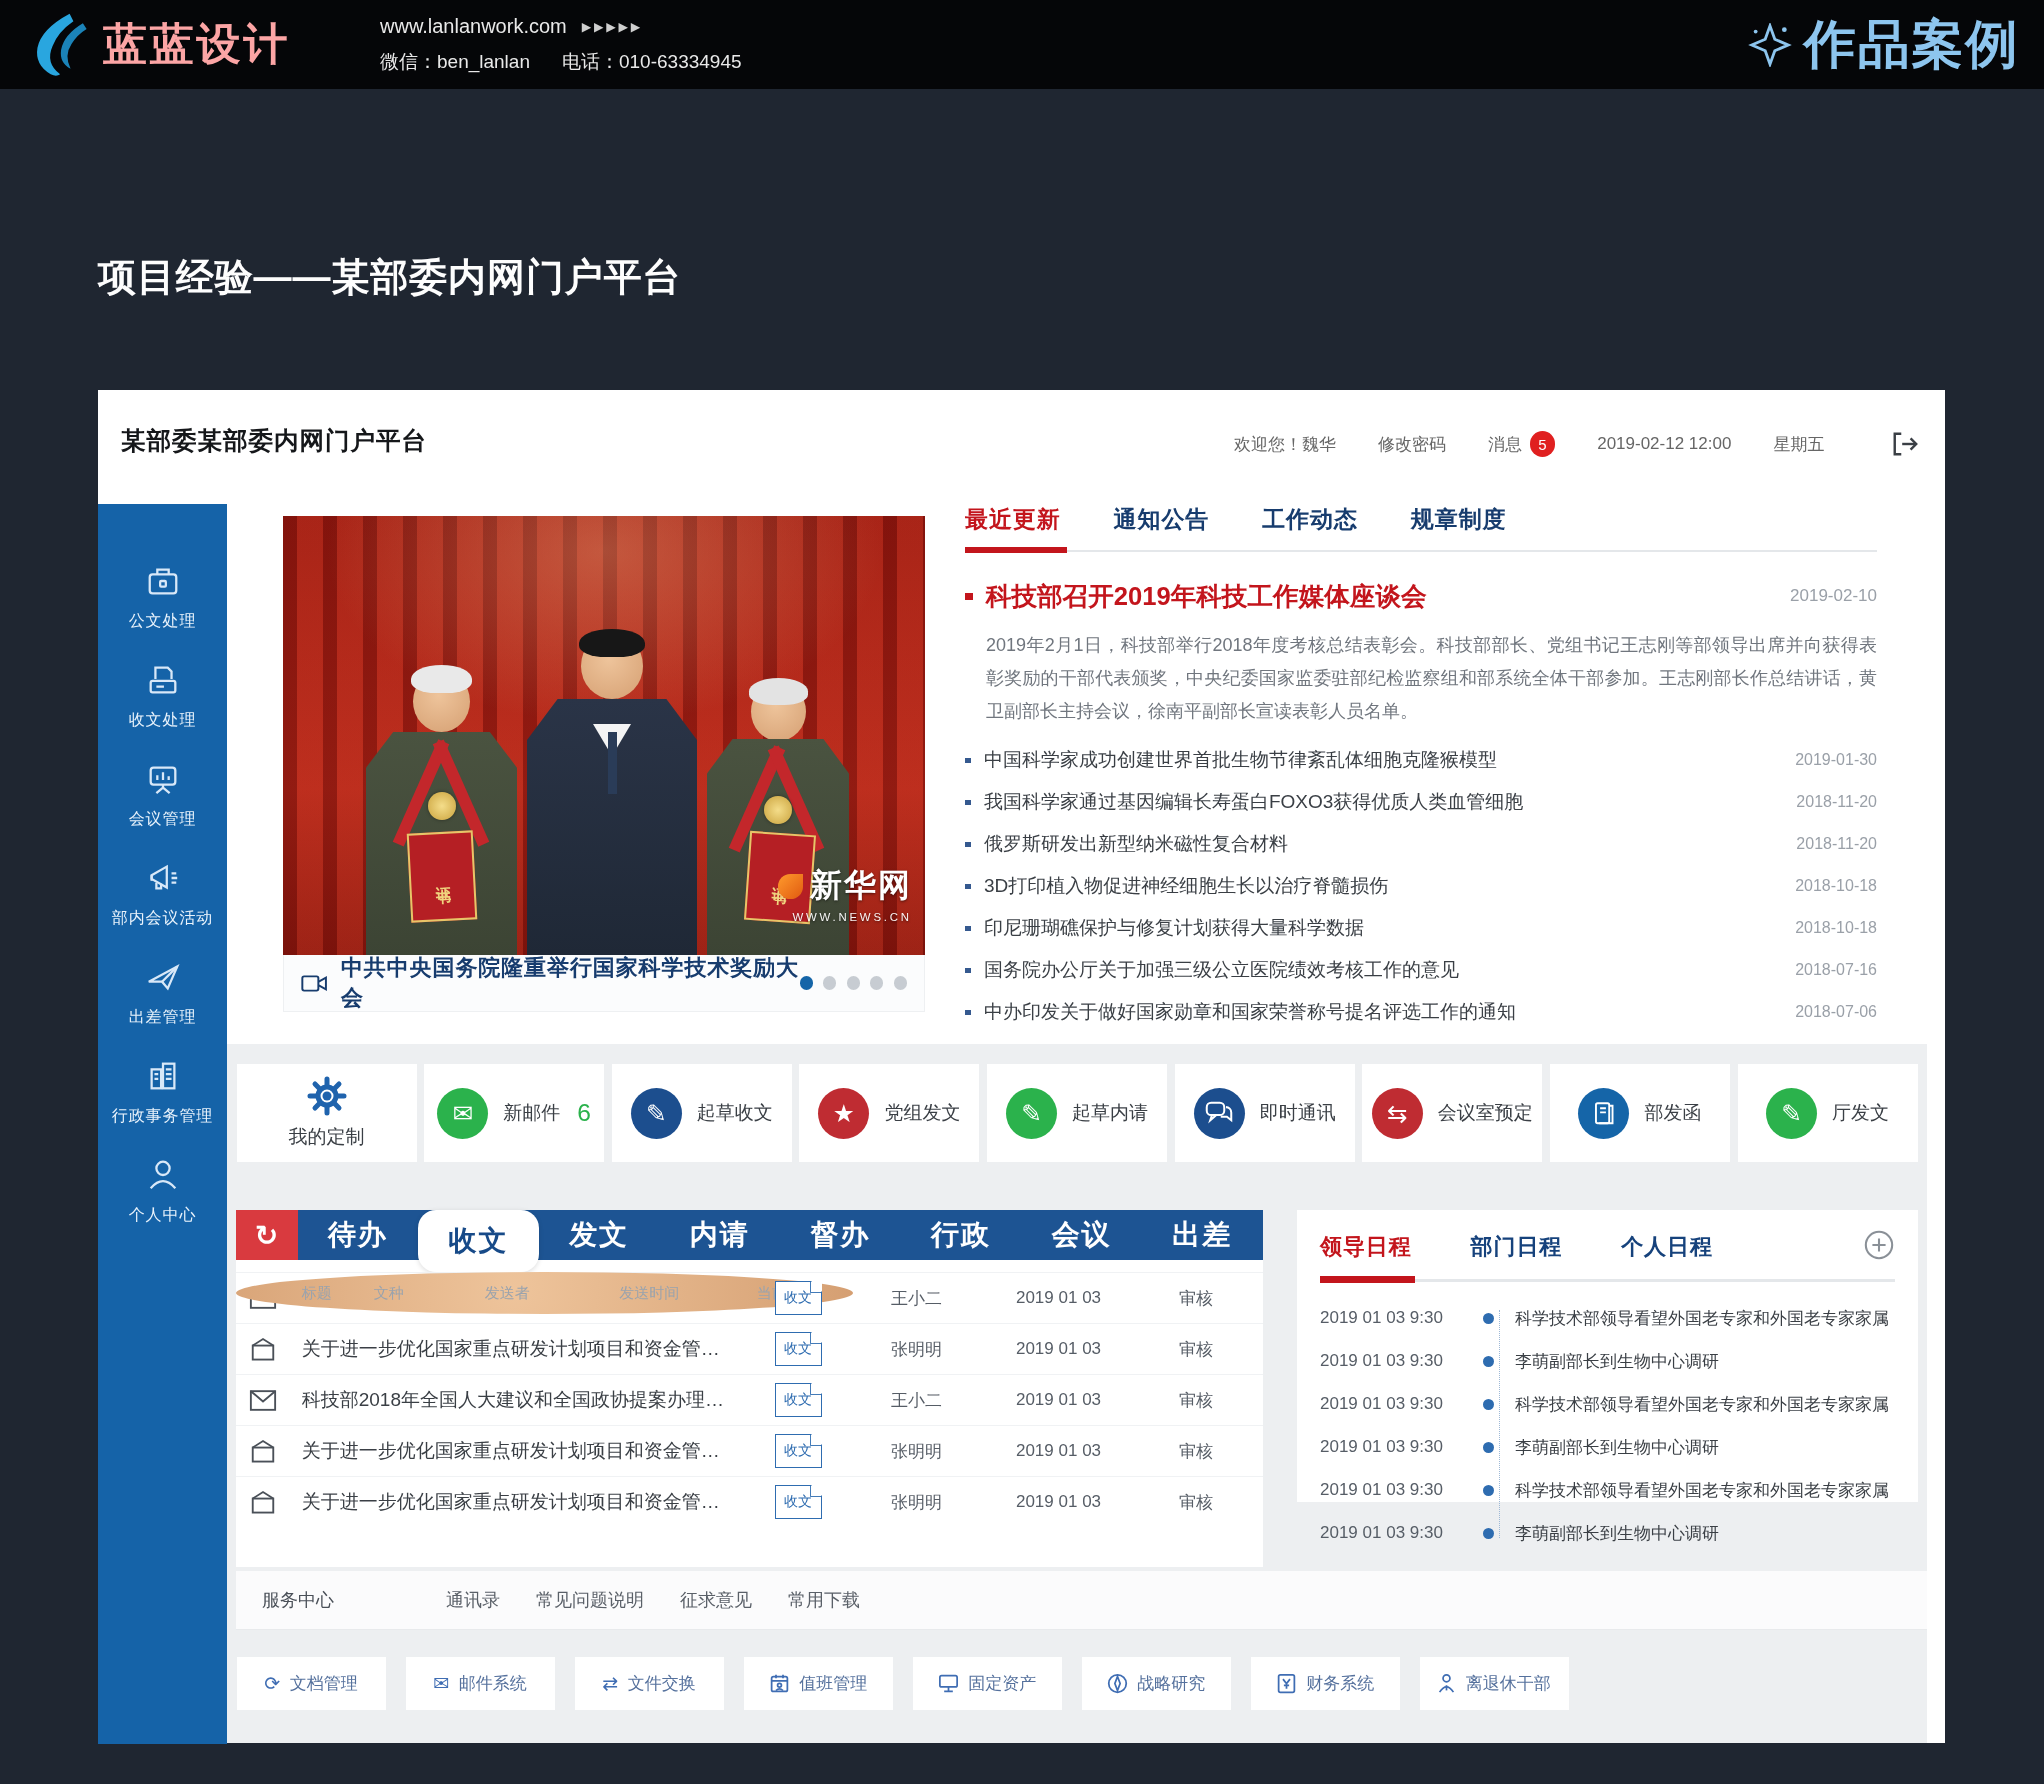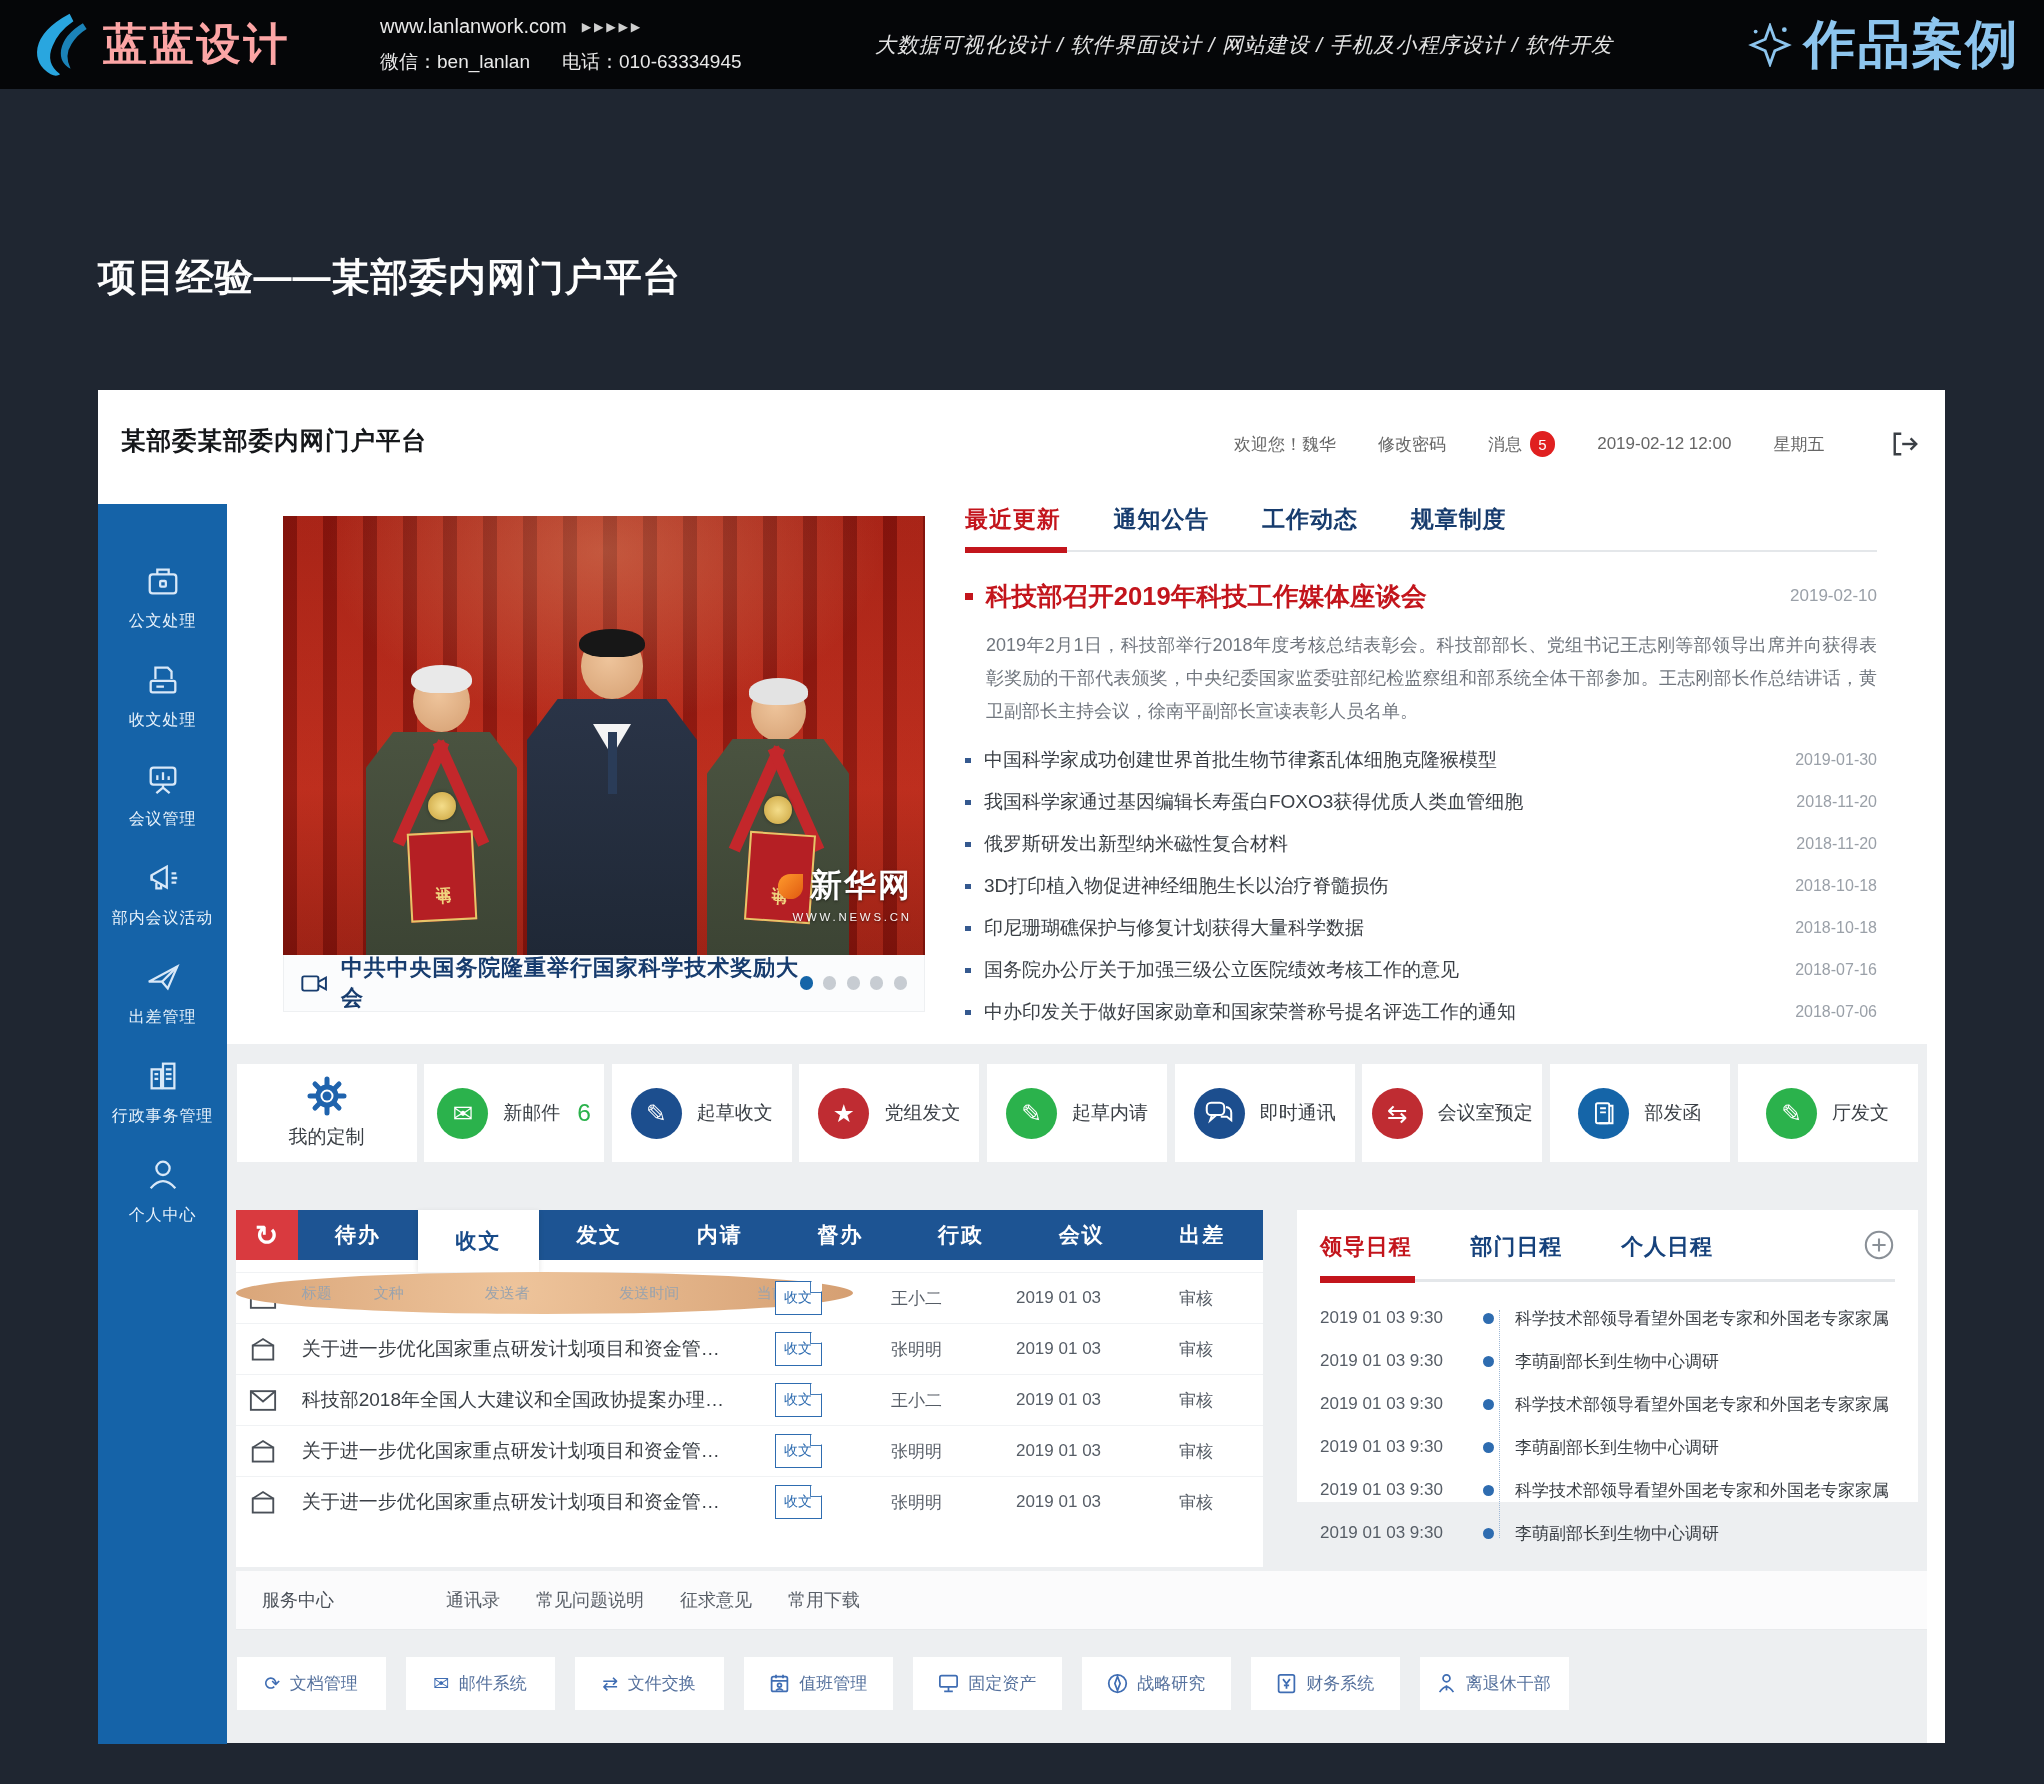--- a/index.html
+++ b/index.html
@@ -89,21 +89,21 @@
   .qcard.col{flex-direction:column;gap:7.6px;}
   .qcircle{width:51px;height:51px;border-radius:50%;display:flex;align-items:center;justify-content:center;color:#fff;font-size:24.6px;flex:0 0 auto;}
   .qc-green{background:#2bb24c;} .qc-navy{background:#1c4e8e;} .qc-red{background:#bf2c32;} .qc-blue{background:#1565a8;}
   .qlabel{font-size:19px;color:#3a3f45;white-space:nowrap;}
   .qbadge{font-size:24.6px;color:#2bb24c;margin-left:1.9px;}
 
   
   .task-panel{position:absolute;left:8.5px;top:166px;width:1027px;height:357px;background:#fff;}
   .task-tabs{position:absolute;left:0;top:0;width:100%;height:50px;background:#1d5493;display:flex;}
   .t-red{width:62px;height:50px;background:#d93a3f;display:flex;align-items:center;justify-content:center;color:#fff;font-size:28px;font-weight:bold;flex:0 0 auto;}
-  .ttab{flex:1;display:flex;align-items:center;justify-content:center;color:#fff;font-size:21px;font-weight:bold;cursor:pointer;letter-spacing:1.9px;}
+  .ttab{flex:1;display:flex;align-items:center;justify-content:center;color:#fff;font-size:28px;font-weight:bold;cursor:pointer;letter-spacing:1.9px;border-radius:18px;}
   .ttab.active{background:#fff;color:#174a88;height:62px;box-shadow:0 1.9px 5.7px rgba(0,0,0,.12);}
   .task-table{position:absolute;left:0;top:62px;width:100%;}
   .trow{display:grid;grid-template-columns:53px 1fr 114px 123px 161px 114px;align-items:center;height:51px;padding:0 9.5px 0 13.2px;box-sizing:border-box;border-top:0.9px solid #f0f2f4;cursor:pointer;}
   .trow.head{height:42px;border-top:none;color:#9aa3ad;font-size:15px;cursor:default;}
   .trow .c{text-align:center;}
   .t-title{color:#3a3f45;font-size:19px;white-space:nowrap;overflow:hidden;text-overflow:ellipsis;padding-right:9.5px;}
   .t-meta{color:#565d66;font-size:17px;text-align:center;}
   .doc-badge{display:inline-block;border:1.9px solid #2e6cb0;color:#2e6cb0;font-size:14px;padding:6.6px 8.5px;position:relative;background:#fff;}
   .doc-badge::after{content:"";position:absolute;top:-1.9px;right:-1.9px;border-style:solid;border-width:0 11.4px 11.4px 0;border-color:transparent #fff transparent transparent;box-shadow:-0.9px 0.9px 0 #2e6cb0;}
 
@@ -147,21 +147,20 @@
     <div class="contact">
       <div class="line1">
         <span>www.lanlanwork.com</span>
         <span class="arrows">▶▶▶▶▶</span>
       </div>
       <div class="line2">
         <span>微信：ben_lanlan</span>
         <span>电话：010-63334945</span>
       </div>
     </div>
-    <div class="services">大数据可视化设计 / 软件界面设计 / 网站建设 / 手机及小程序设计 / 软件开发</div>
     <div class="portfolio">
       <svg width="44" height="44" viewBox="0 0 46 46">
         <path d="M23 3 L28 17 L42 23 L28 29 L23 43 L18 29 L4 23 L18 17 Z" fill="none" stroke="#8dc5ee" stroke-width="3"></path>
         <circle cx="38" cy="7" r="2.5" fill="#8dc5ee"></circle>
           <circle cx="8" cy="9" r="2" fill="#8dc5ee"></circle>
       </svg>
       <span class="pf-label">作品案例</span>
     </div>
   </header>
 

